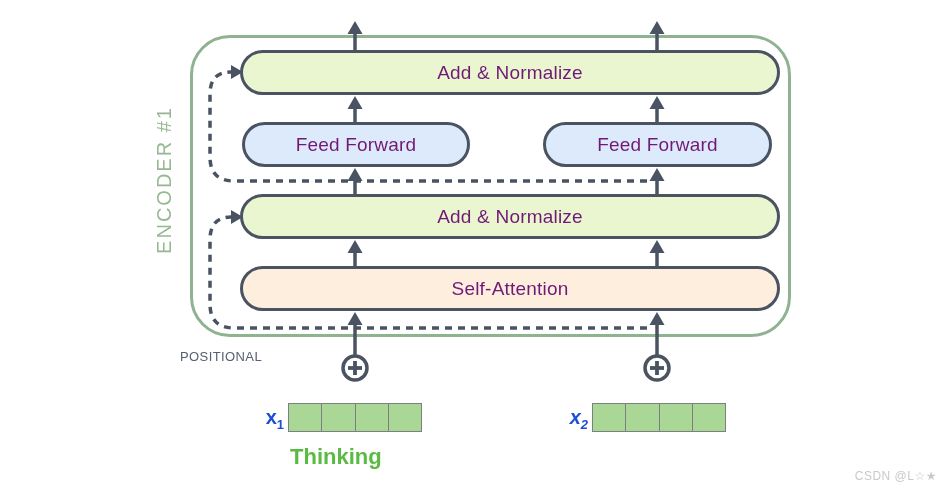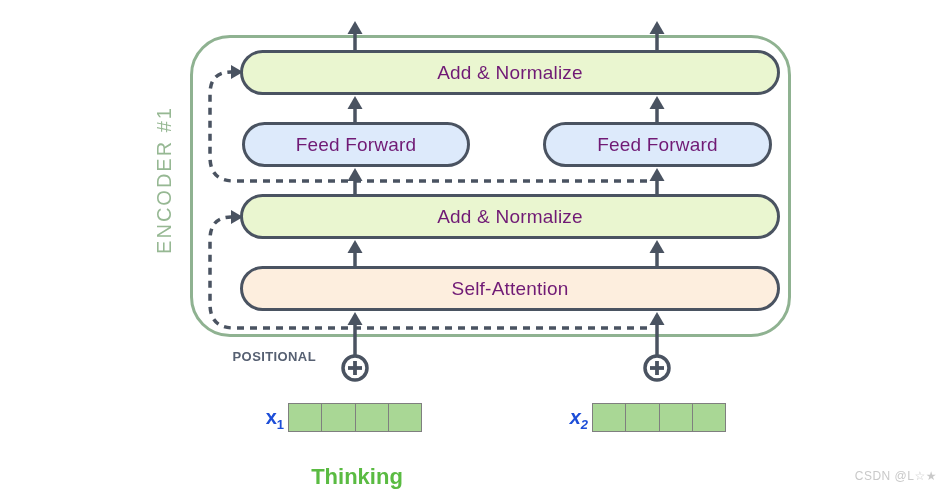--- a/index.html
+++ b/index.html
@@ -60,26 +60,25 @@
   .fill-ff      { background: #ddeafb; }
   .fill-sa      { background: #fdeede; }
   .box-addnorm-top { left: 240px; top: 50px;  width: 540px; height: 45px; }
   .box-ff-left     { left: 242px; top: 122px; width: 228px; height: 45px; }
   .box-ff-right    { left: 543px; top: 122px; width: 229px; height: 45px; }
   .box-addnorm-mid { left: 240px; top: 194px; width: 540px; height: 45px; }
   .box-sa          { left: 240px; top: 266px; width: 540px; height: 45px; text-align: center; }
   
   .pos-enc {
     position: absolute;
-    left: 164px; top: 349px;
+    left: 180px; top: 349px;
     width: 152px;
-    text-align: right;
     color: #566072;
     font-size: 13px;
-    font-weight: 700;
+    font-weight: 400;
     line-height: 15px;
     letter-spacing: 0.4px;
     z-index: 3;
   }
   
   .x-label {
     position: absolute;
     width: 34px; top: 406px;
     text-align: right;
     color: #1d4ed8;
@@ -99,23 +98,23 @@
     background: #a9d795;
     display: flex;
     z-index: 3;
   }
   .bar1 { left: 288px; }
   .bar2 { left: 592px; }
   .embed-cell { flex: 1; border-right: 1.5px solid #7f7f7f; }
   .embed-cell:last-child { border-right: none; }
   .word {
     position: absolute;
-    top: 464px;
+    top: 444px;
     width: 134px;
-    text-align: center;
+    text-align: left;
     color: #5abb42;
     font-size: 22px;
     font-weight: 700;
     z-index: 3;
   }
   .word1 { left: 290px; }
   .word2 { left: 592px; }
   .watermark {
     position: absolute;
     right: 10px; top: 469px;

